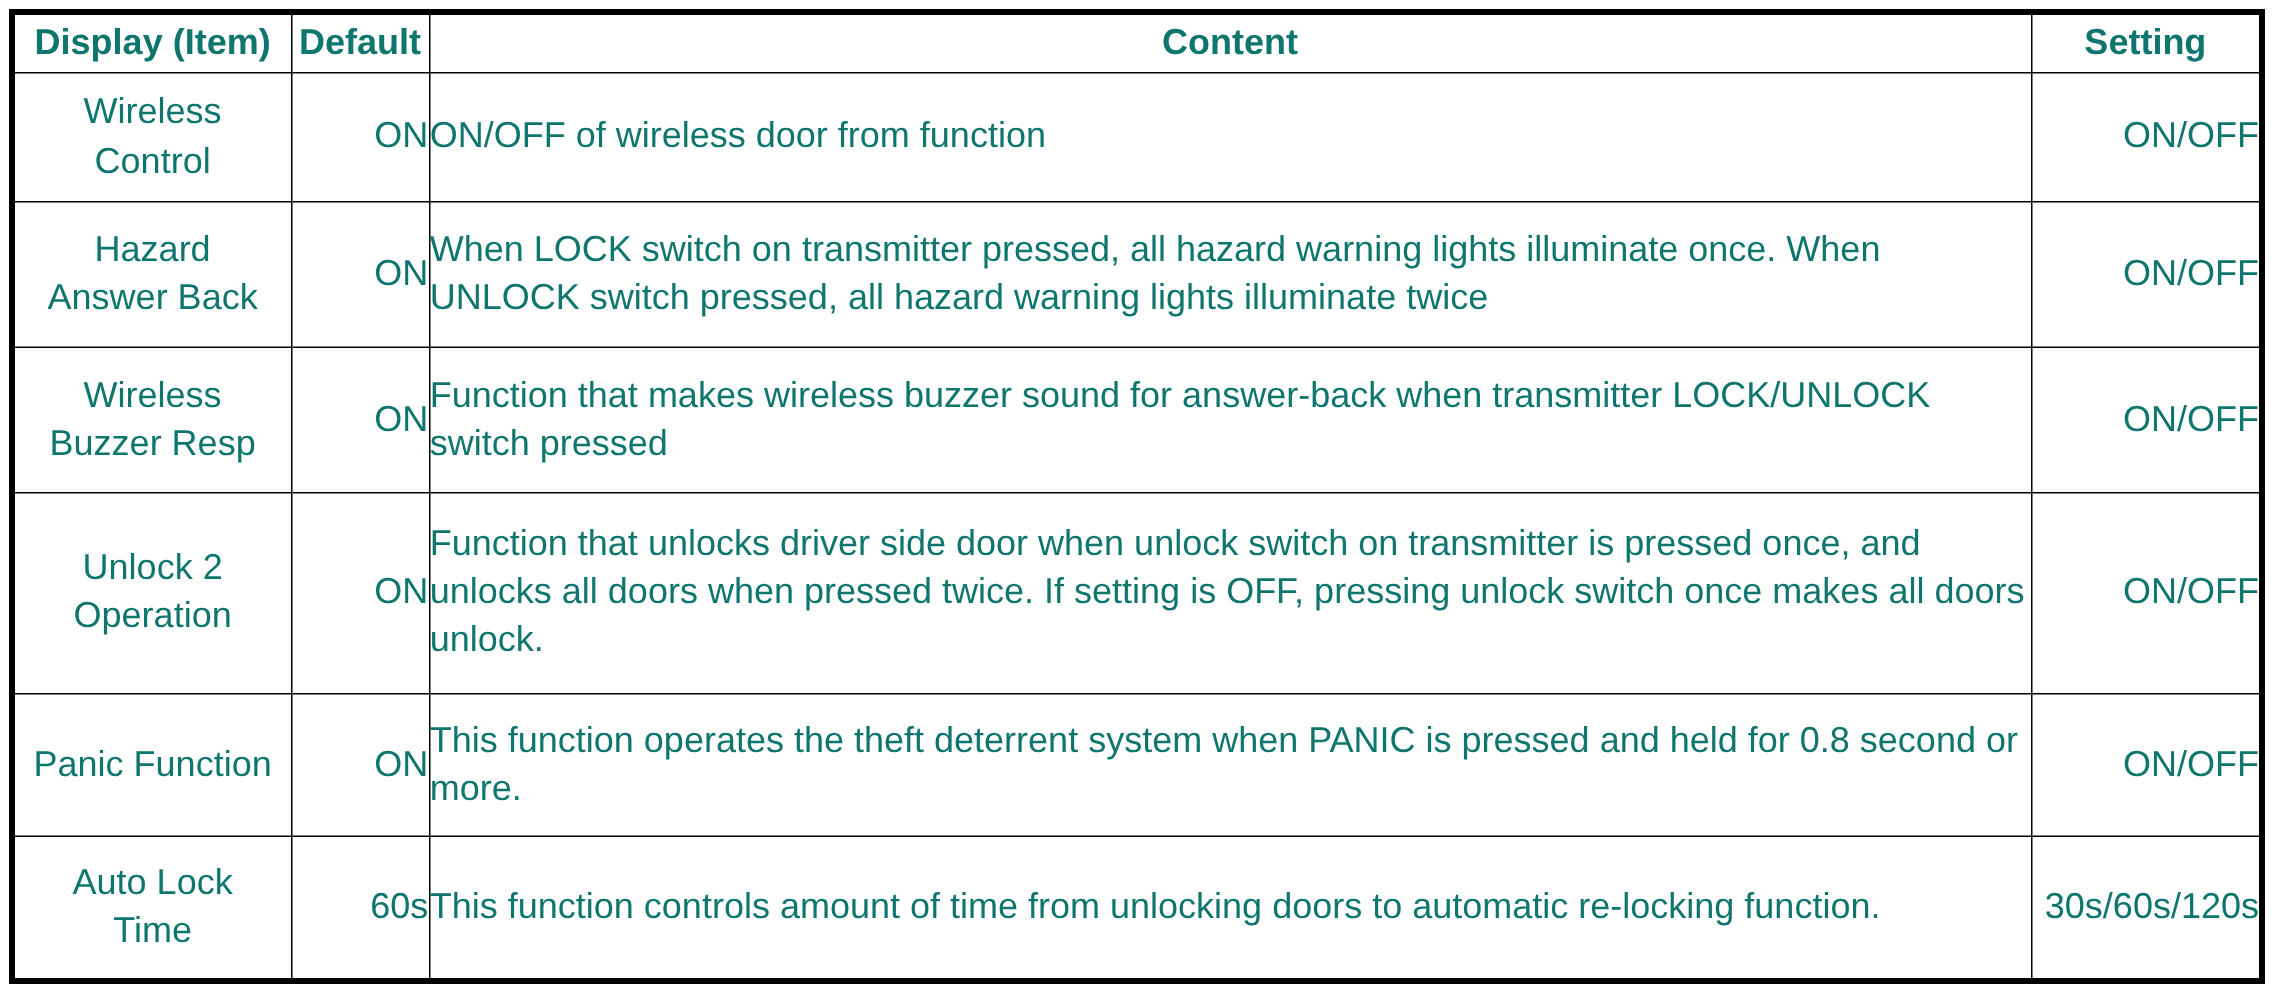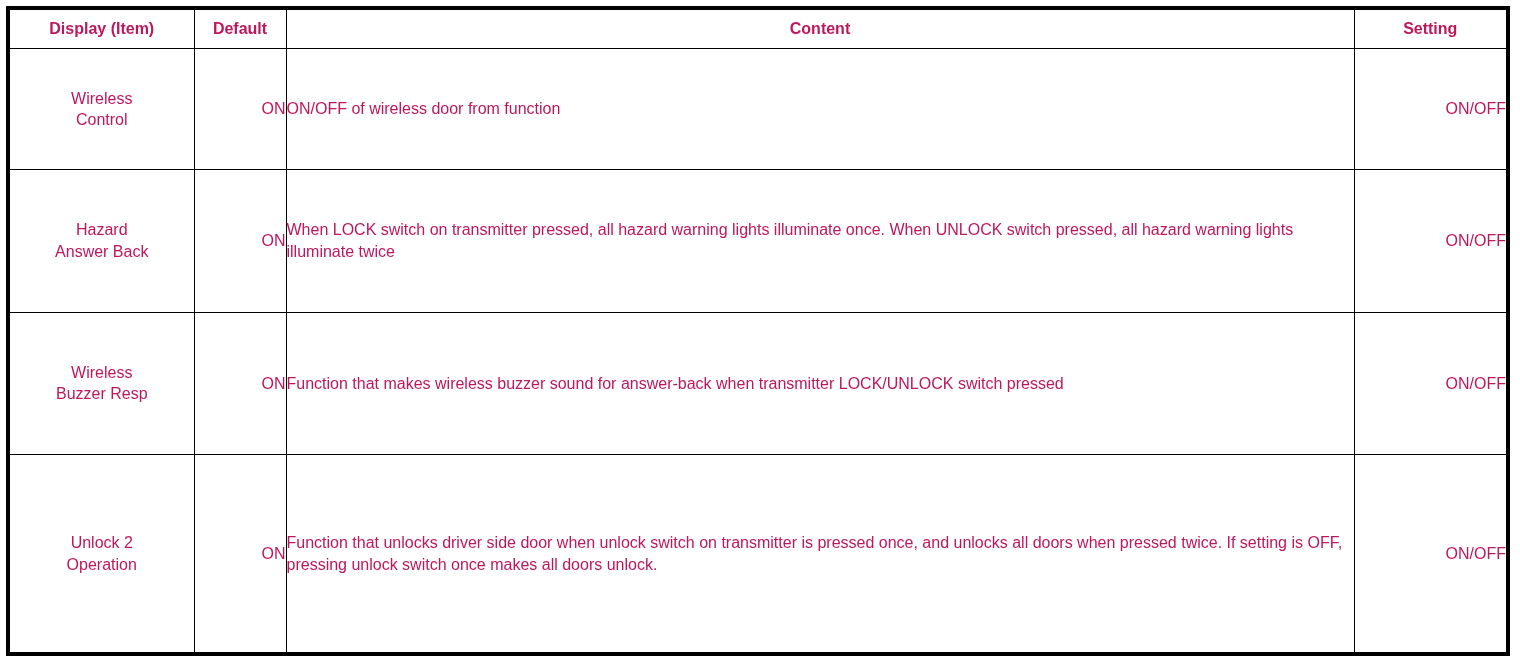--- a/index.html
+++ b/index.html
@@ -34,23 +34,23 @@
   table.spec-table col.c-display { width: 186px; }
   table.spec-table col.c-default { width: 92px; }
   table.spec-table col.c-content { width: 1068px; }
   table.spec-table col.c-setting { width: 154px; }
 
   table.spec-table th,
   table.spec-table td {
     border: 1.6px solid #000000;
     padding: 0;
     vertical-align: middle;
-    font-size: 16px;
+    font-size: 24px;
     line-height: 1.35;
-    color: #be185d;
+    color: #0f766e;
   }
   thead th {
     border-bottom: 3px solid #000000;
     font-weight: bold;
     text-align: center;
     height: 38px;
     padding: 2px 4px;
     white-space: nowrap;
   }
   th.th-display { font-size: 20.5px; }
@@ -131,15 +131,28 @@
         <td class="cell-content">Function that makes wireless buzzer sound for answer-back when transmitter LOCK/UNLOCK switch pressed</td>
         <td class="cell-setting">ON/OFF</td>
       </tr>
       <tr class="r4">
         <td class="cell-display">Unlock 2
 Operation</td>
         <td class="cell-default">ON</td>
         <td class="cell-content">Function that unlocks driver side door when unlock switch on transmitter is pressed once, and unlocks all doors when pressed twice. If setting is OFF, pressing unlock switch once makes all doors unlock.</td>
         <td class="cell-setting">ON/OFF</td>
       </tr>
+      <tr class="r5">
+        <td class="cell-display">Panic Function</td>
+        <td class="cell-default">ON</td>
+        <td class="cell-content">This function operates the theft deterrent system when PANIC is pressed and held for 0.8 second or more.</td>
+        <td class="cell-setting">ON/OFF</td>
+      </tr>
+      <tr class="r6">
+        <td class="cell-display">Auto Lock
+Time</td>
+        <td class="cell-default">60s</td>
+        <td class="cell-content">This function controls amount of time from unlocking doors to automatic re-locking function.</td>
+        <td class="cell-setting">30s/60s/120s</td>
+      </tr>
     </tbody>
   </table>
 </div>
 
 </body></html>

